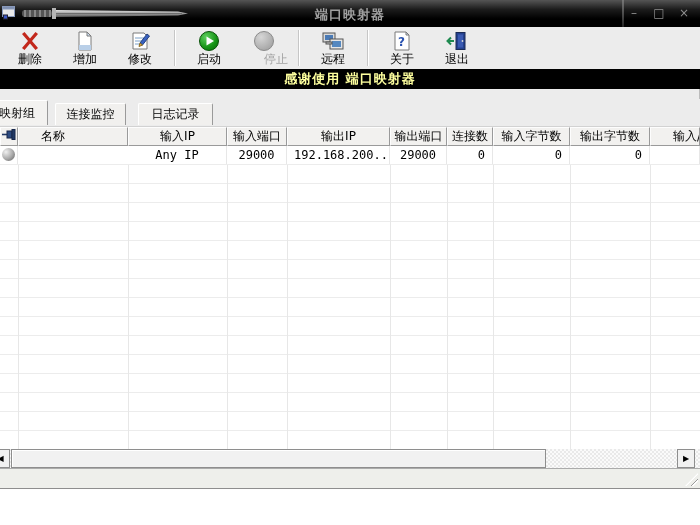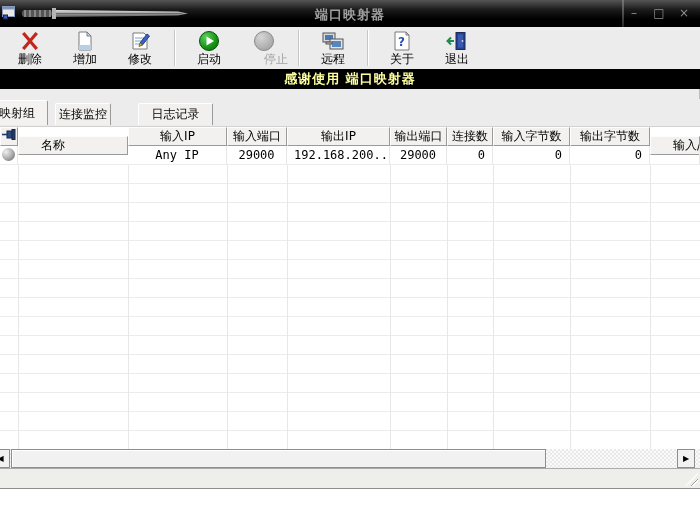--- a/index.html
+++ b/index.html
@@ -40,32 +40,32 @@
 
   
   .tabstrip { position:absolute; left:0; top:99px; width:700px; height:28px;
               background:#ececec; border-bottom:1px solid #d2d2d2; }
   .tab { position:absolute; bottom:1px; height:22px; background:#f1f0ee;
          border:1px solid #9a9a9a; border-bottom:none; border-top-color:#ffffff;
          border-left-color:#ffffff; border-radius:2px 2px 0 0;
          font-size:12px; color:#000; text-align:center; line-height:21px; }
   .tab.active { height:25px; line-height:24px; background:#f3f2f0; z-index:2; }
   .tab.t1 { left:-14px; width:62px; }
-  .tab.t2 { left:55px;  width:56px; }
+  .tab.t2 { left:55px;  width:71px; }
   .tab.t3 { left:138px; width:75px; }
 
   
   .tablewrap { position:absolute; left:0; top:127px; width:700px; height:322px;
                background:#ffffff; overflow:hidden; }
   .thead { position:absolute; left:0; top:0; width:700px; height:19px; }
   .hc { position:absolute; top:0; height:19px; background:#f2f1ef;
         border:1px solid; border-color:#fdfdfd #9a9a9a #9a9a9a #fdfdfd;
         font-size:12px; color:#000; line-height:17px; text-align:center;
         white-space:nowrap; overflow:hidden; }
-  .hc.left { text-align:left; padding-left:22px;margin-top:9px; }
+  .hc.left { text-align:left; padding-left:22px; }
   .trow { position:absolute; left:0; top:19px; width:700px; height:19px;
           border-bottom:1px solid #ececec; }
   .dc { position:absolute; top:0; height:18px; border-right:1px solid #e7e7e7;
         font-size:12px; color:#000; line-height:18px; white-space:nowrap; overflow:hidden;
         font-family:"DejaVu Sans Mono","Liberation Mono",monospace; }
   .dc.zh { font-family:"DejaVu Sans","Liberation Sans",sans-serif; }
   .dc.left { text-align:left; padding-left:10px; }
   .dc.lft8 { text-align:left; padding-left:7px; }
   .dc.ctr { text-align:center; }
   .dc.rgt { text-align:right; padding-right:7px; }

